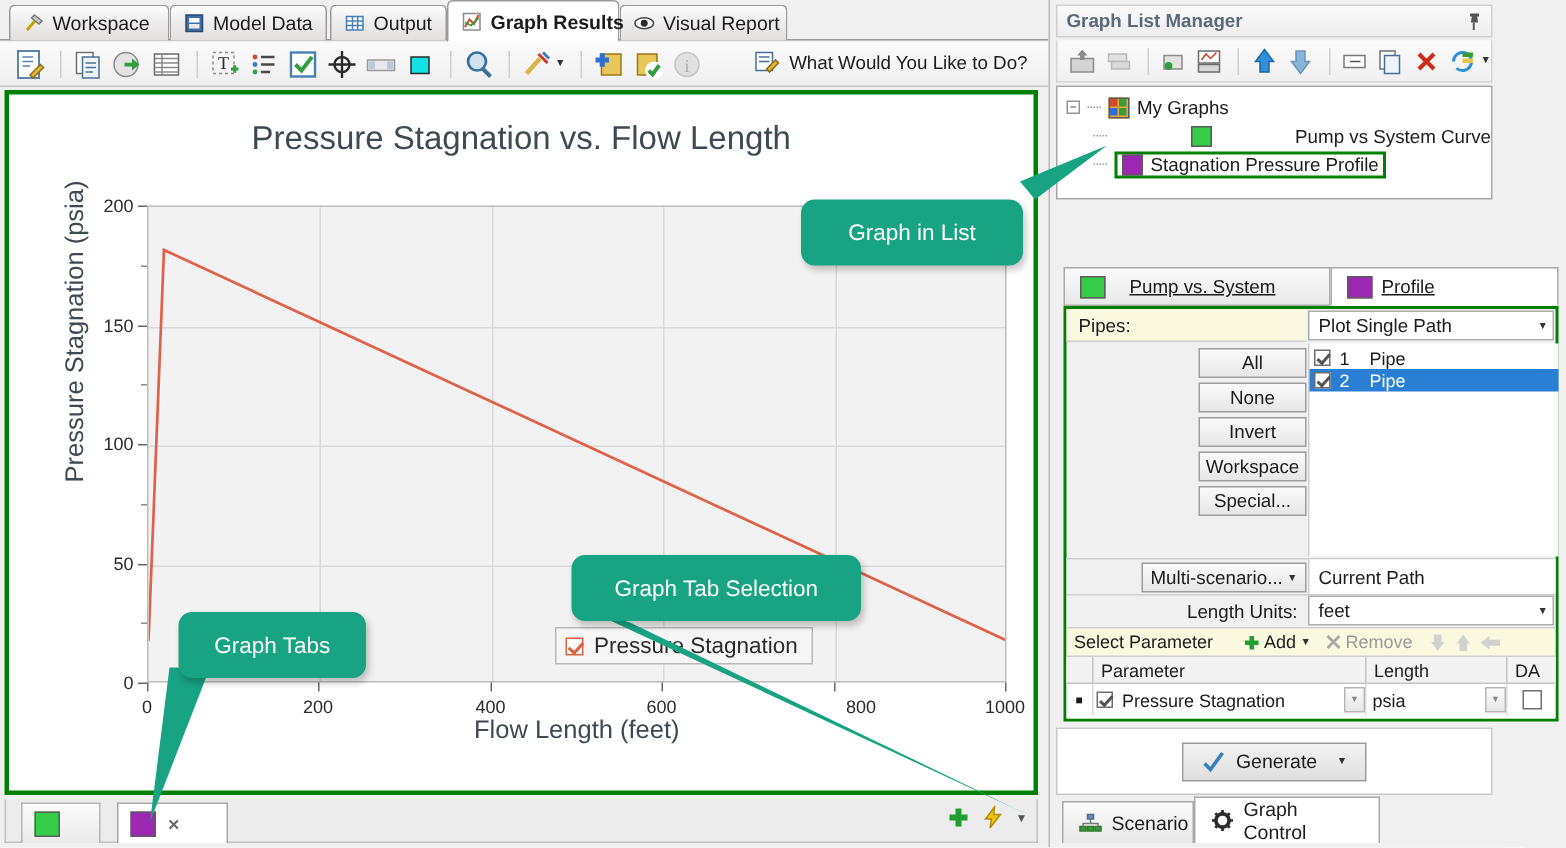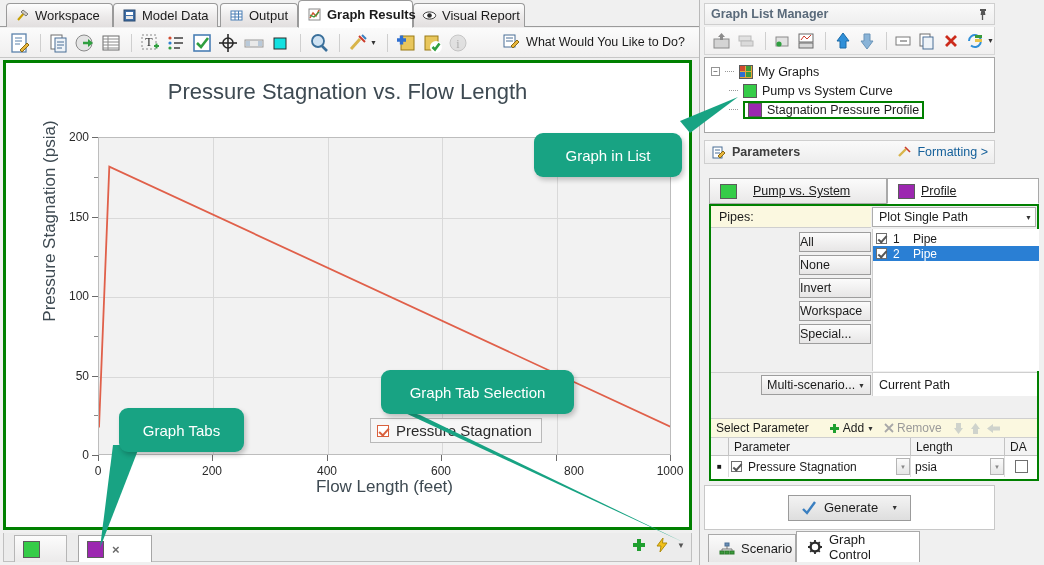--- a/index.html
+++ b/index.html
@@ -204,21 +204,21 @@
   }
   .combo {
     background:#ffffff; border:1px solid #adadad;
     display:flex; align-items:center; justify-content:space-between;
     padding:0 3px 0 6px; font-size:12.5px; height:20px;
   }
   .caret { font-size:7px; color:#333; }
   .btn {
     background:linear-gradient(to bottom,#fbfbfb,#e7e6e6);
     border:1px solid #9d9d9d;
-    display:flex; align-items:center; justify-content:flex-start;
+    display:flex; align-items:center; justify-content:center;
     font-size:12.5px; color:#1b1b1b;
   }
   #pipes-list {
     position:absolute; left:161px; top:23px; width:167px; height:142px;
     background:#ffffff; border-left:1px solid #cfcfcf;
     padding-top:2px;
   }
   .pipe-row { display:flex; align-items:center; gap:6px; height:15px; padding-left:3px; font-size:12px; }
   .pipe-row.sel { background:#2a7fd4; color:#ffffff; }
   .pcb { width:11px; height:11px; border:1px solid #6f6f6f; background:#fff; position:relative; flex:none; }
@@ -631,54 +631,34 @@
       <span class="tree-ico" style="background:#e8a83c;position:relative;">
         <svg class="icon-svg" width="12" height="12" viewBox="0 0 12 12">
             <rect x="0" y="0" width="5" height="5" fill="#d04a2f"></rect>
             <rect x="6" y="0" width="5" height="5" fill="#3a9a3a"></rect>
             <rect x="0" y="6" width="5" height="5" fill="#2f6fd0"></rect>
             <rect x="6" y="6" width="5" height="5" fill="#3a9a3a"></rect>
           </svg>
       </span>
       <span>My Graphs</span>
     </div>
-    <div class="tree-row" style="padding-left:18px;">
+    <div class="tree-row" style="padding-left:18px;justify-content:space-between;">
       <span class="tree-dot"></span>
       <span class="tree-ico" style="background:#35cc48;"></span>
       <span>Pump vs System Curve</span>
     </div>
     <div class="tree-row" style="padding-left:18px;">
       <span class="tree-dot"></span>
       <span class="tree-sel" style="display:flex;align-items:center;gap:5px;">
         <span class="tree-ico" style="background:#9c27b0;"></span>
         <span>Stagnation Pressure Profile</span>
       </span>
     </div>
   </div>
 
-  <div id="params-header">
-    <span style="width:15px;height:15px;display:inline-block;">
-      <svg class="icon-svg" width="15" height="15" viewBox="0 0 15 15">
-          <rect x="2" y="2" width="9" height="11" fill="#ffffff" stroke="#4a6f96"></rect>
-          <line x1="4" y1="5" x2="9" y2="5" stroke="#4a6f96"></line>
-          <line x1="4" y1="8" x2="9" y2="8" stroke="#4a6f96"></line>
-          <path d="M7 11 L12 6 L14 8 L9 13 Z" fill="#e8b63c" stroke="#8a6a14"></path>
-        </svg>
-    </span>
-    <span>Parameters</span>
-    <span id="formatting-link">
-      <span style="width:15px;height:13px;display:inline-block;vertical-align:-2px;margin-right:2px;">
-        <svg class="icon-svg" width="15" height="13" viewBox="0 0 15 13">
-            <path d="M2 11 L9 4" stroke="#d8b44a" stroke-width="2.4"></path>
-            <path d="M8 2 L13 7" stroke="#cc3b2b" stroke-width="1.6"></path>
-          </svg>
-      </span>
-      <span>Formatting &gt;</span>
-    </span>
-  </div>
 
   <div id="param-tabs">
     <div class="ptab" style="left:0; width:178px;gap:16px;">
       <span class="sq" style="background:#35cc48;"></span>
       <span style="text-decoration:underline;">Pump vs. System</span>
     </div>
     <div class="ptab active" style="left:178px; width:152px;">
       <span class="sq" style="background:#9c27b0;"></span>
       <span style="text-decoration:underline;">Profile</span>
     </div>
@@ -726,20 +706,29 @@
     <div style="position:absolute; left:0; top:166px; width:326px; height:24px; border-top:1px solid #cfcfcf; background:#f0f0f0;">
       <div class="btn" style="position:absolute; left:50px; top:2px; width:110px; height:20px; justify-content:space-between; padding:0 5px;">
         <span>Multi-scenario...</span>
         <span class="caret">▼</span>
       </div>
       <div style="position:absolute; left:161px; top:0; width:165px; height:23px; background:#ffffff; border-left:1px solid #cfcfcf; display:flex; align-items:center; padding-left:6px; font-size:12.5px;">
         <span>Current Path</span>
       </div>
     </div>
 
+    <div style="position:absolute; left:0; top:190px; width:326px; height:22px; border-top:1px solid #cfcfcf; background:#f0f0f0;">
+      <div style="position:absolute; left:0; top:0; width:160px; height:21px; display:flex; align-items:center; justify-content:flex-end; padding-right:6px; font-size:12.5px;">
+        <span>Length Units:</span>
+      </div>
+      <div class="combo" style="position:absolute; left:161px; top:0; width:164px;">
+        <span>feet</span>
+        <span class="caret">▼</span>
+      </div>
+    </div>
 
     <div id="select-param-bar">
       <span>Select Parameter</span>
       <span style="margin-left:16px; display:flex; align-items:center; gap:3px;">
         <span style="width:11px;height:11px;display:inline-block;">
           <svg class="icon-svg" width="11" height="11" viewBox="0 0 11 11">
               <path d="M1 5.5 h9 M5.5 1 v9" stroke="#1f9f2f" stroke-width="3"></path>
             </svg>
         </span>
         <span>Add</span>

